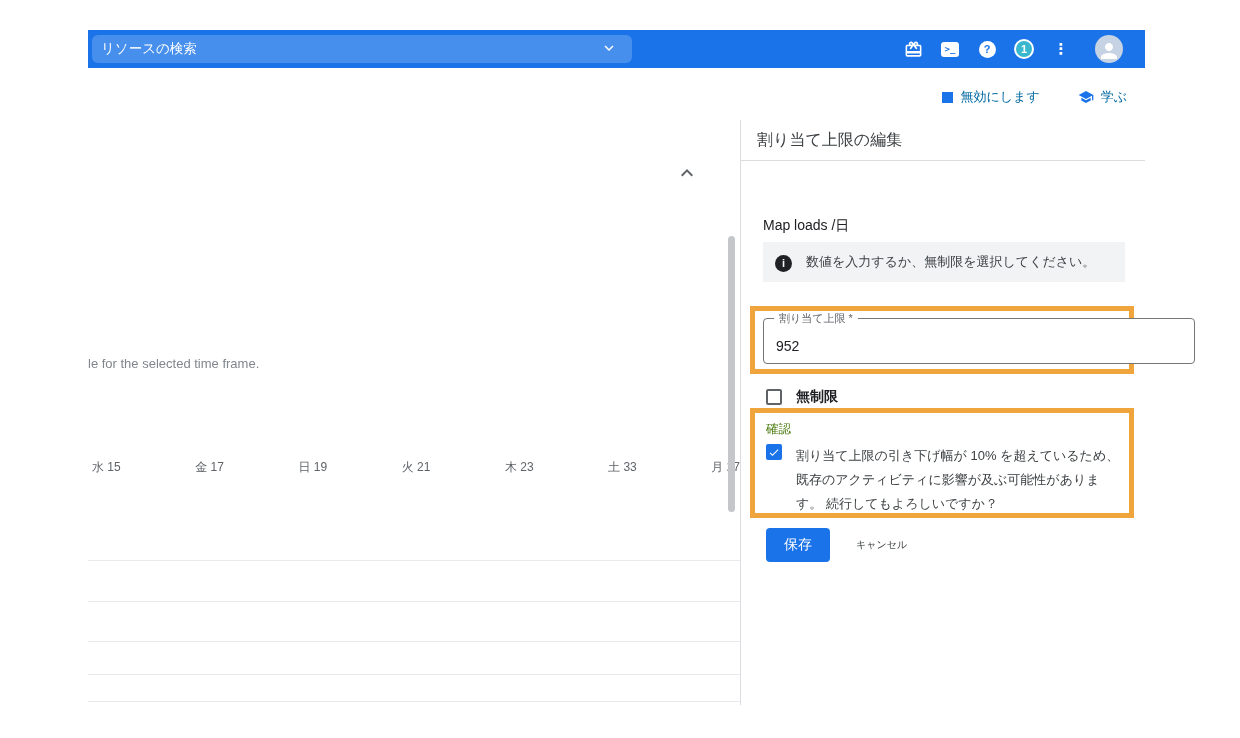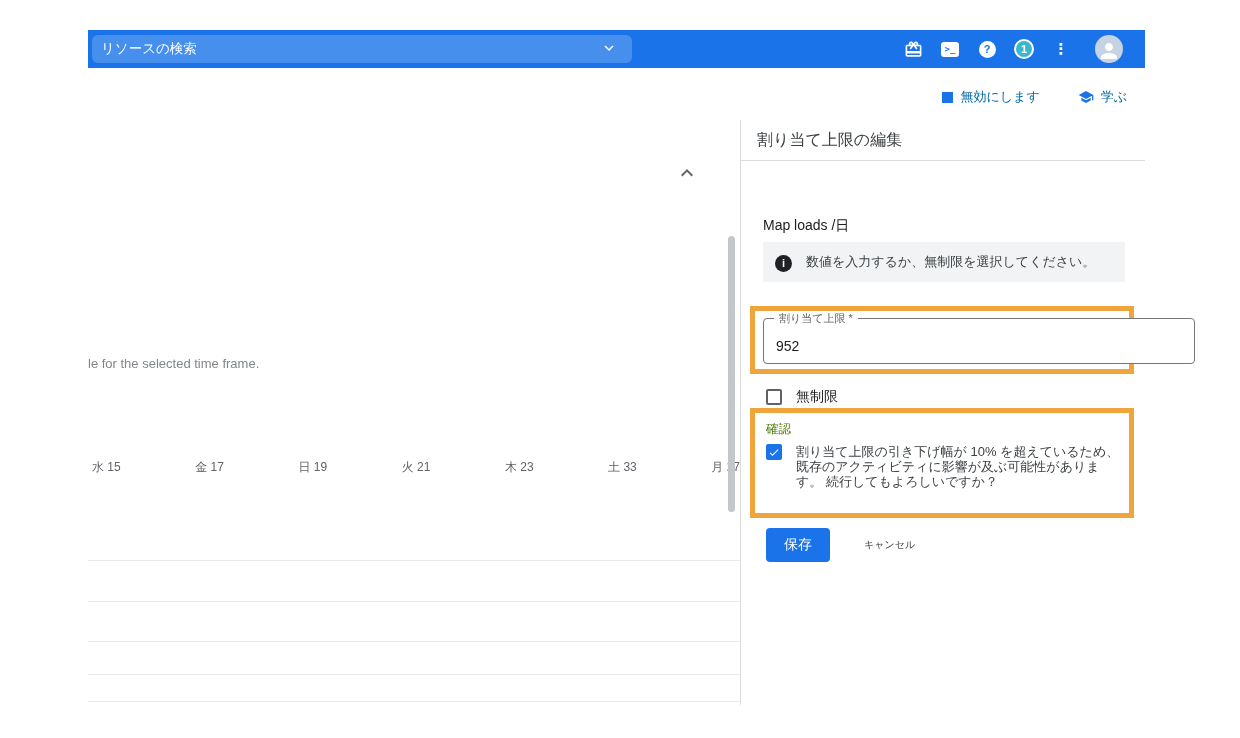--- a/index.html
+++ b/index.html
@@ -66,26 +66,26 @@
   .field-label { position:absolute; left:10px; top:-8px; background:#fff; padding:0 5px;
                  font-size:11px; color:#5f6368; }
   .field-input { position:absolute; left:0; top:0; width:100%; height:100%; border:none; outline:none;
                  background:transparent; padding:14px 12px 4px 12px; font-size:14px; color:#202124;
                  font-family:inherit; }
   .checkbox-row { position:absolute; display:flex; align-items:flex-start; gap:14px; cursor:pointer; }
   .cb { width:16px; height:16px; border:2px solid #5f6368; border-radius:2px; flex:none;
         background:#fff; cursor:pointer; }
   .cb.checked { background:#1a73e8; border-color:#1a73e8; display:flex; align-items:center;
                 justify-content:center; }
-  .row-unlimited { left:25px; top:268px; align-items:center; }
+  .row-unlimited { left:25px; top:268px; align-items:center;font-weight:bold; }
   .cb-label { font-size:14px; color:#202124; }
   .confirm-label { position:absolute; left:25px; top:301px; font-size:12.5px; color:#4d7c0f; }
   .row-confirm { left:25px; top:324px; width:356px; }
-  .confirm-text { font-size:13px; line-height:15px; color:#3c4043; }
-  .actions { position:absolute; left:25px; top:408px; display:flex; align-items:center; gap:22px; }
+  .confirm-text { font-size:13px; line-height:24px; color:#3c4043; }
+  .actions { position:absolute; left:25px; top:408px; display:flex; align-items:center; gap:14px; }
   .btn-save { background:#1a73e8; color:#fff; border:none; border-radius:4px; padding:8px 18px;
               font-size:14px; cursor:pointer; font-family:inherit; }
   .btn-cancel { background:none; border:none; color:#3c4043; font-size:10px; padding:8px 12px;
                 cursor:pointer; font-family:Liberation Mono, monospace; }
 </style>
 </head>
 <body>
 
 <div class="stage">
 

